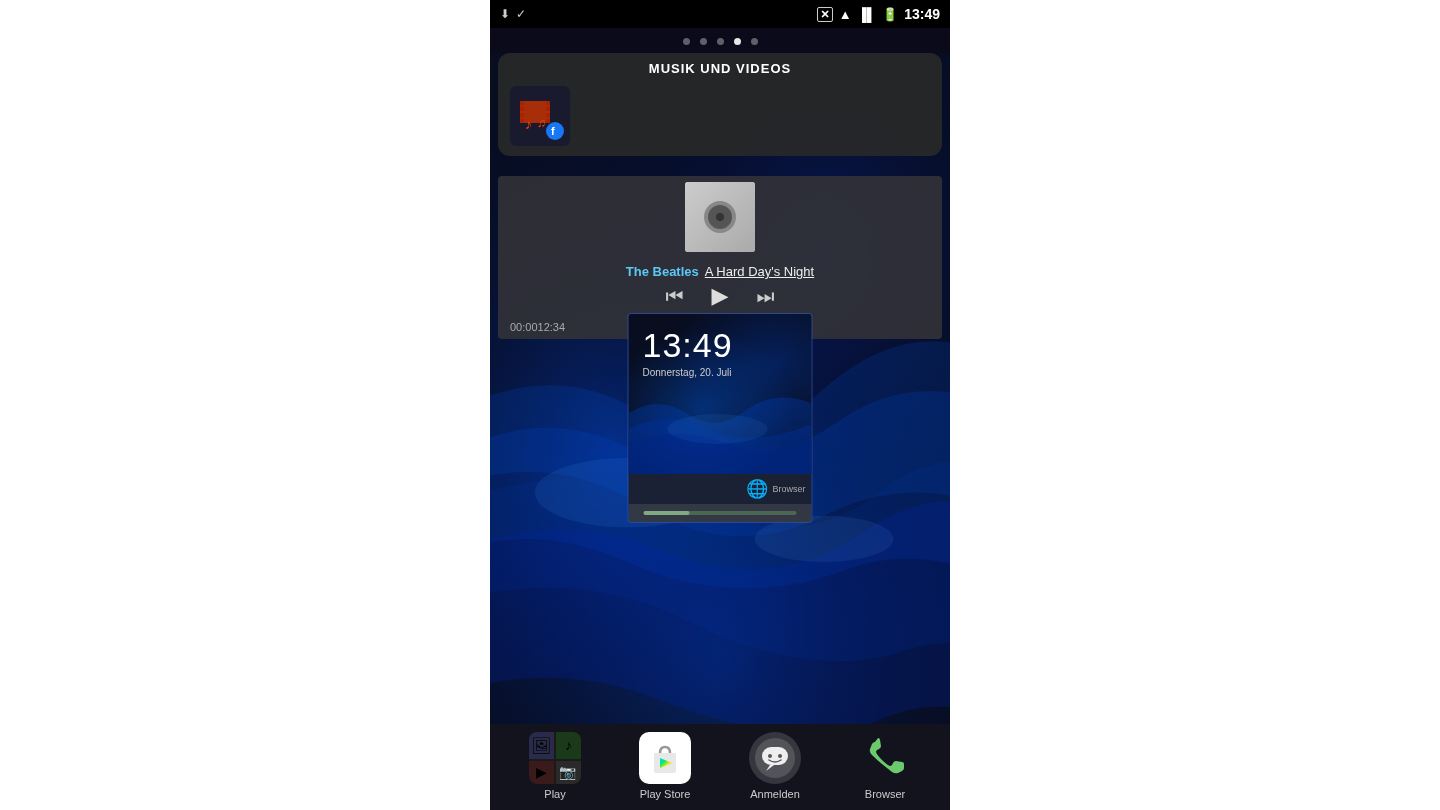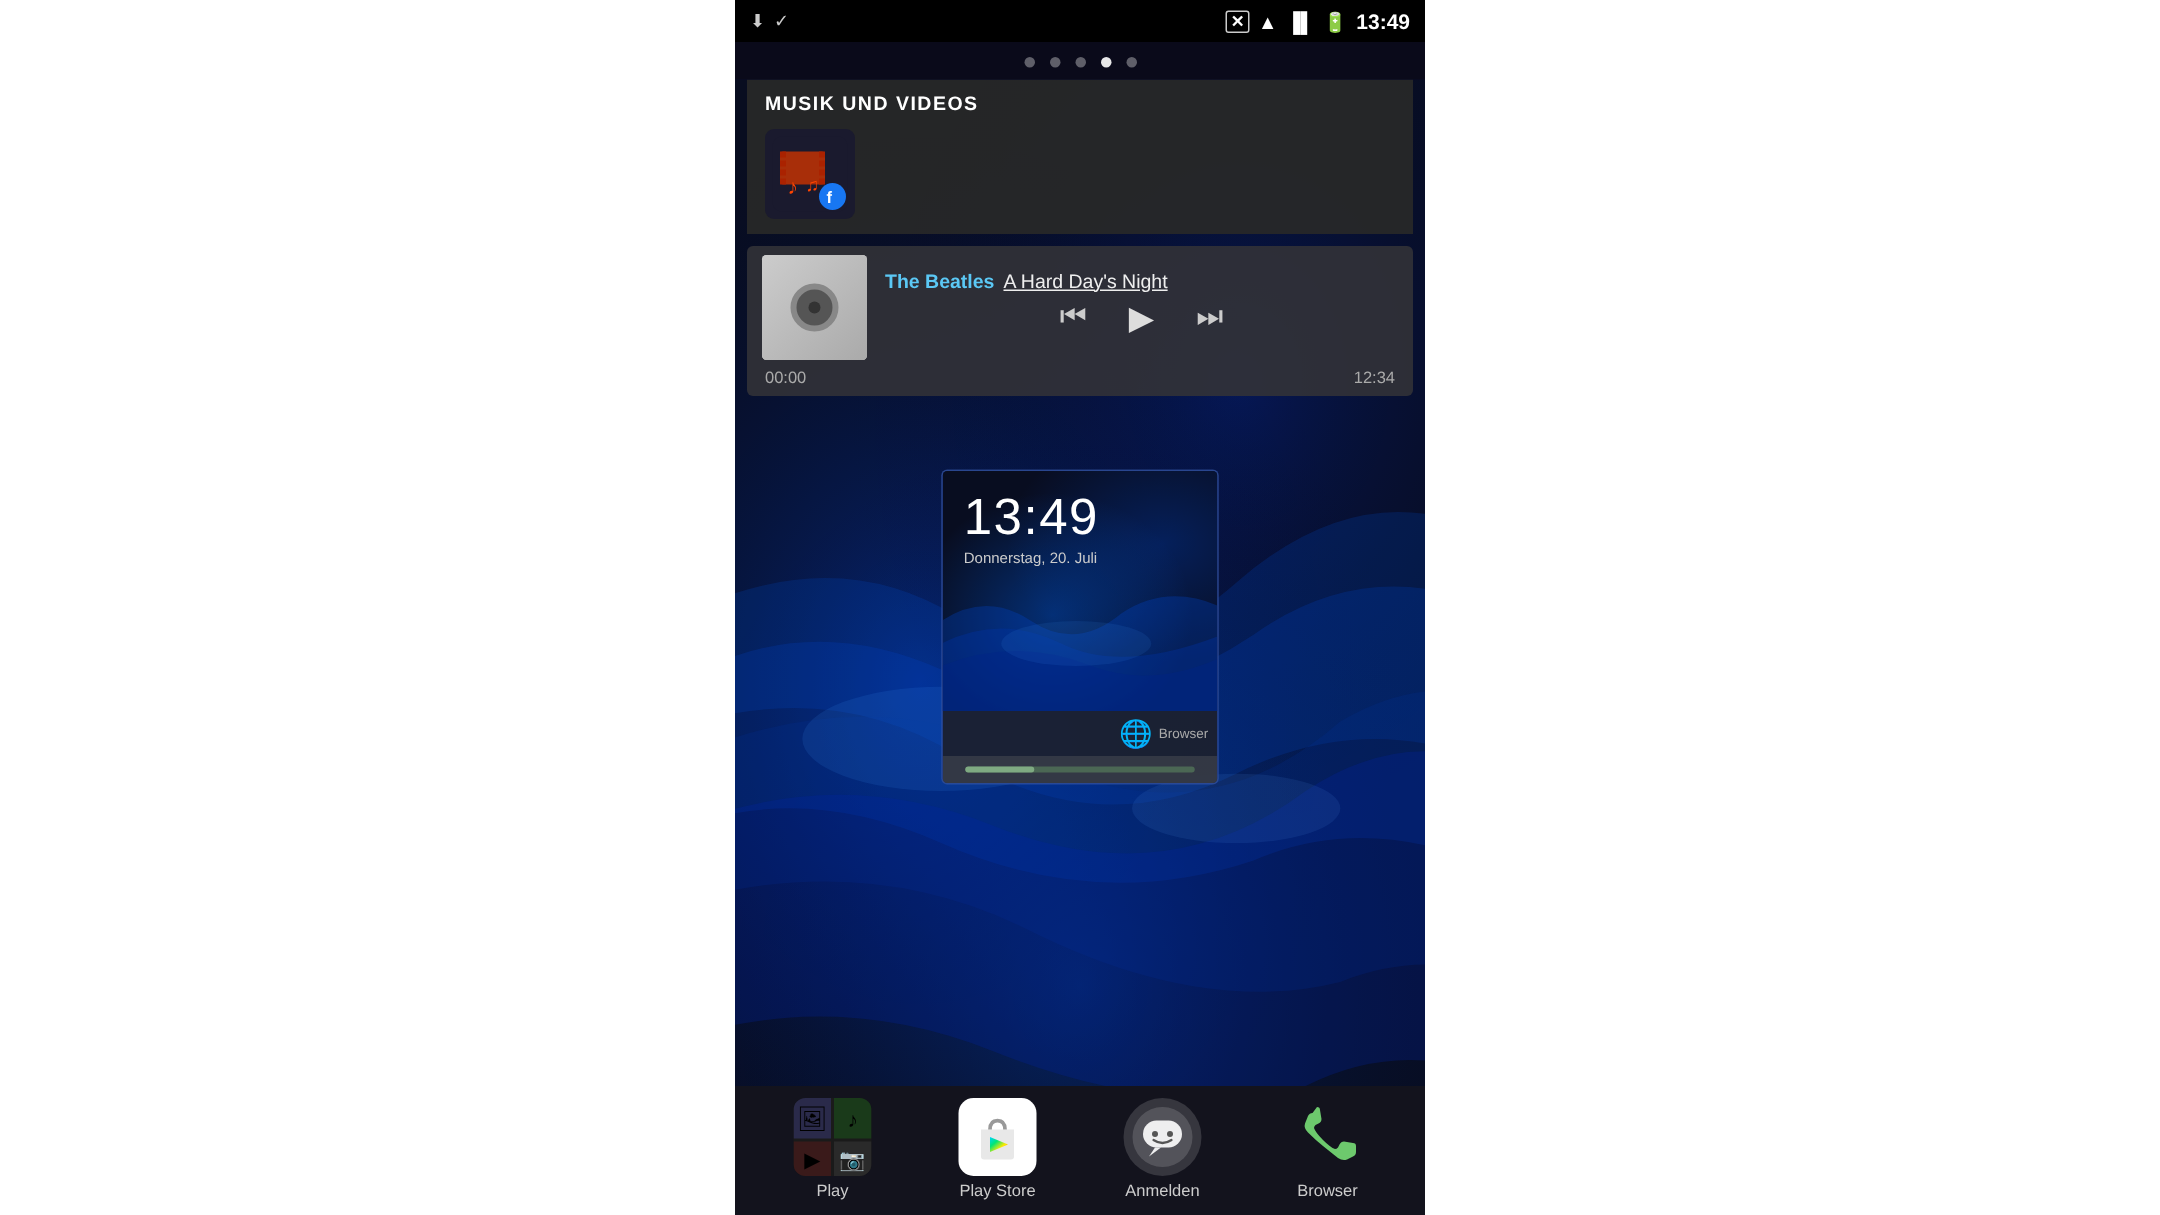--- a/index.html
+++ b/index.html
@@ -90,23 +90,24 @@
     }
     
     .widgets-area {
       position: relative;
       z-index: 2;
       padding: 0 8px;
     }
     
     .musik-widget {
       background: rgba(40,40,40,0.92);
-      border-radius: 0;
-      margin-bottom: 8px;
-      overflow: hidden;
+      border-radius: 12px;
+      margin-bottom: 20px;
+      overflow: hidden;
+      text-align: center;
     }
     .musik-header {
       padding: 8px 12px 4px;
       font-size: 13px;
       font-weight: bold;
       color: #fff;
       letter-spacing: 1px;
     }
     .musik-facebook-row {
       display: flex;
@@ -136,20 +137,21 @@
       background: rgba(50,50,55,0.9);
       border-radius: 4px;
       margin-bottom: 8px;
       overflow: hidden;
     }
     .player-top {
       display: flex;
       align-items: center;
       padding: 6px 10px 4px;
       gap: 12px;
+      flex-direction: column;
     }
     .album-art {
       width: 70px;
       height: 70px;
       background: #c8c8c8;
       border-radius: 3px;
       display: flex;
       align-items: center;
       justify-content: center;
       flex-shrink: 0;
@@ -179,25 +181,24 @@
       color: #ccc;
       font-size: 20px;
       cursor: pointer;
     }
     .ctrl-btn-play {
       color: #ddd;
       font-size: 22px;
     }
     .player-time-row {
       display: flex;
-      justify-content: space-between;
+      justify-content: flex-start;
       padding: 2px 12px 6px;
       font-size: 11px;
       color: #aaa;
-      gap: 44px;
     }
     
     .clock-preview {
       position: absolute;
       top: 260px;
       left: 50%;
       transform: translateX(-50%);
       z-index: 3;
     }
     .clock-card {

